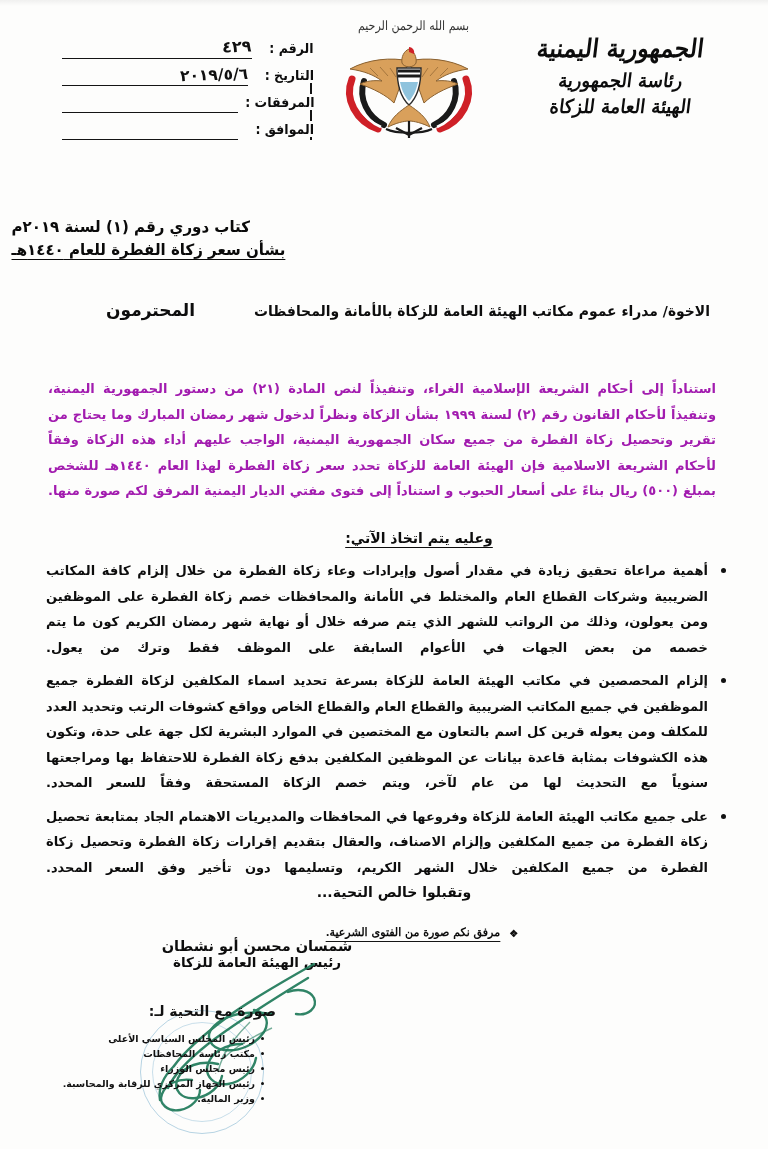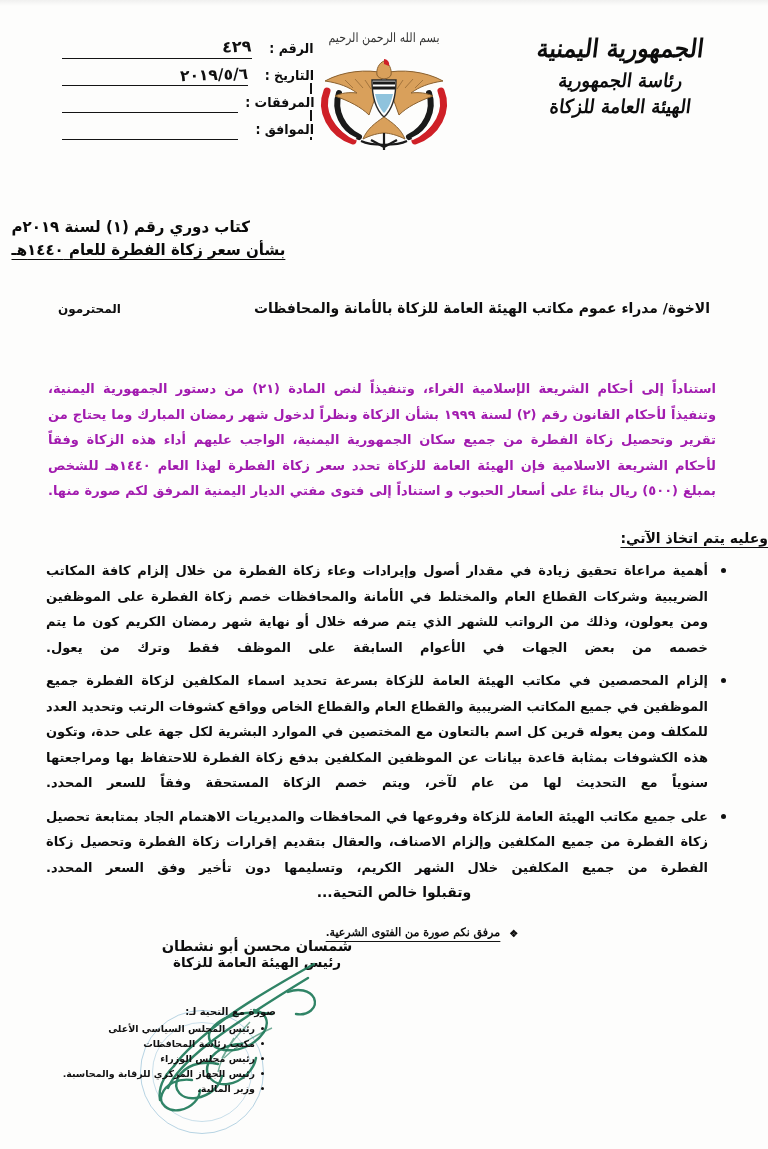--- a/index.html
+++ b/index.html
@@ -88,25 +88,24 @@
     top: 32px;
     left: 248px;
     width: 1.6px;
     height: 68px;
     background: #141414;
   }
 
   
   .emblem-wrap {
     position: absolute;
-    top: 30px;
+    top: 18px;
     left: 50%;
     transform: translateX(-50%);
     width: 200px;
-    text-align: center;
   }
   .basmala {
     font-size: 13px;
     color: #161616;
     font-family: "DejaVu Serif", serif;
     letter-spacing: -0.5px;
     transform: scaleX(0.85);
     opacity: 0.88;
     white-space: nowrap;
   }
@@ -185,22 +184,23 @@
     align-items: baseline;
   }
   .addr-main {
     font-size: 14.5px;
     font-weight: 700;
     letter-spacing: -0.2px;
     transform: scaleX(0.96);
     transform-origin: right;
   }
   .addr-resp {
-    font-size: 12px;
-    font-weight: 700;
+    font-size: 17px;
+    font-weight: 700;
+    margin-left: 48px;
   }
 
   .greeting {
     position: absolute;
     top: 344px;
     right: 0;
     left: 0;
     text-align: center;
     font-size: 13.5px;
     font-weight: 600;
@@ -224,20 +224,21 @@
     color: #a21caf;
     letter-spacing: -0.1px;
   }
   .body-text p { margin: 0; }
 
   .action-heading {
     position: absolute;
     top: 530px;
     right: 0;
     left: 0;
+    text-align: center;
     direction: rtl;
     font-size: 14px;
     font-weight: 700;
     padding-left: 70px;
     box-sizing: border-box;
   }
   .action-heading span {
     text-decoration: underline;
     text-underline-offset: 4px;
     text-decoration-thickness: 1.3px;
@@ -368,22 +369,22 @@
     right: 492px;
     direction: rtl;
     font-size: 9.5px;
     font-weight: 700;
     line-height: 15px;
     color: #111;
     width: 240px;
     text-align: right;
   }
   .cc-title {
-    margin-bottom: 2px;
-    font-size: 10px;
+    margin-bottom: 12px;
+    font-size: 14px;
   }
   .cc ul {
     margin: 0;
     padding: 0 12px 0 0;
     list-style: none;
   }
   .cc li {
     position: relative;
     padding-right: 9px;
     white-space: nowrap;

